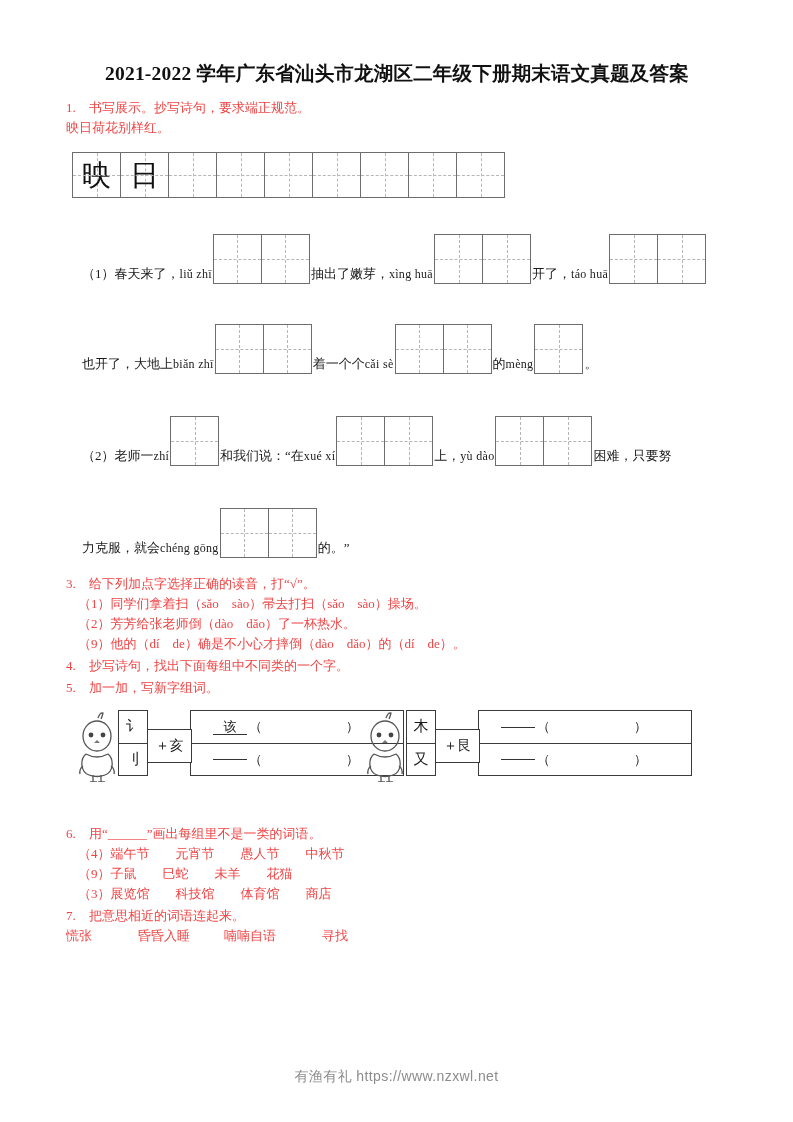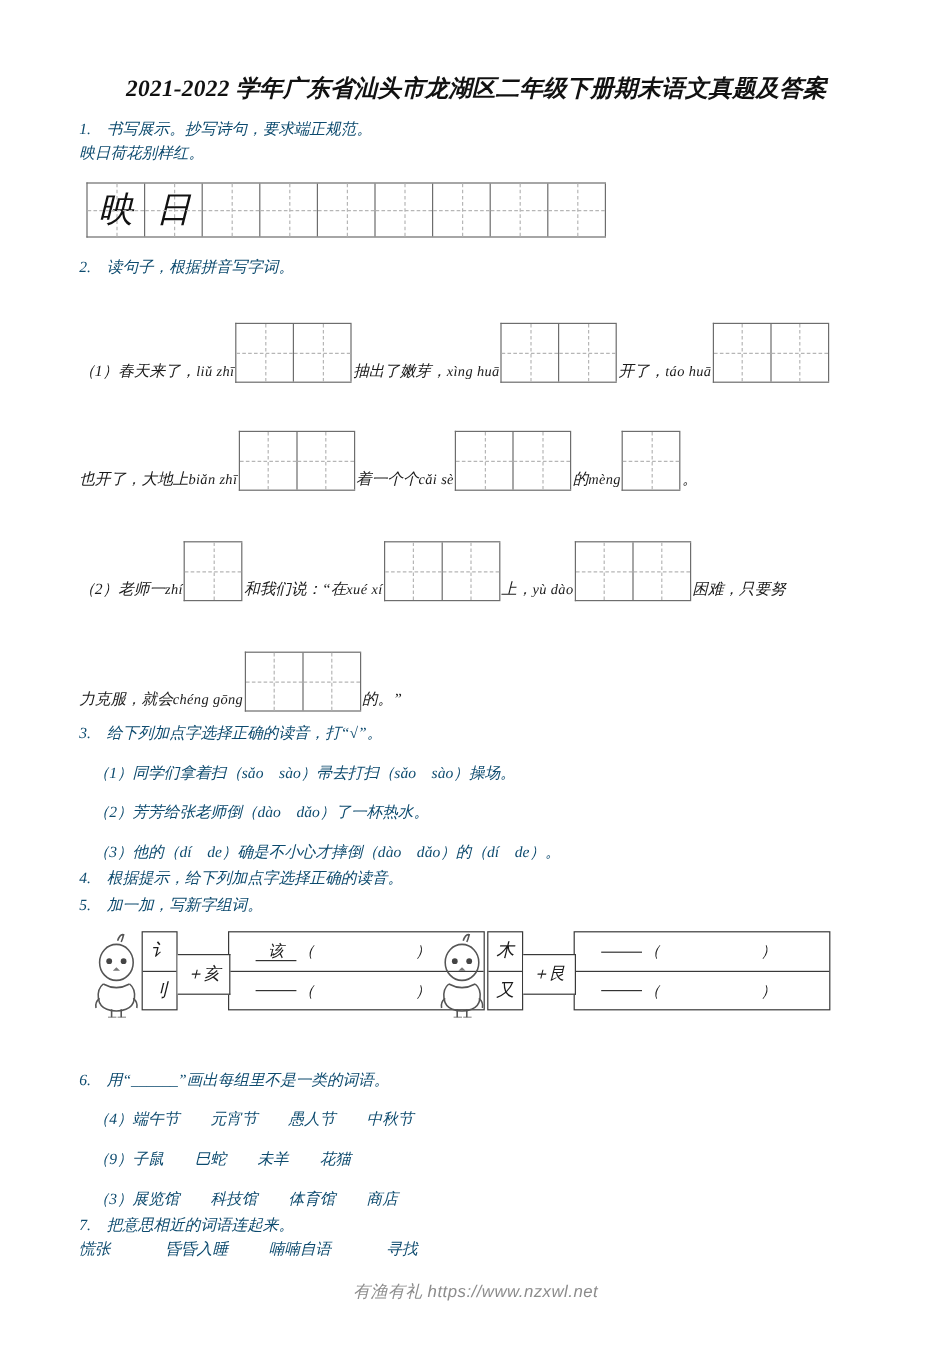--- a/index.html
+++ b/index.html
@@ -13,21 +13,20 @@
     position: relative;
     font-family: "Liberation Serif", "DejaVu Serif", serif;
     color: #1a1a1a;
     overflow: hidden;
   }
   .page {
     position: absolute;
     left: 0; top: 0;
     width: 770px;
     height: 1122px;
-    font-style: italic;
   }
   .content {
     position: absolute;
     left: 66px;
     top: 60px;
     width: 662px;
   }
 
   
   .doc-title {
@@ -40,24 +39,24 @@
     margin: 0 0 11px 0;
     font-family: "Liberation Serif", "DejaVu Serif", serif;
   }
 
   
   .q-line {
     font-size: 13px;
     line-height: 20px;
     white-space: nowrap;
     margin: 0;
-    color: #0c4a6e;
+    color: #ef4444;
   }
   .q-head { margin-top: 2px; }
-  .q-sub { padding-left: 12px; margin-top: 13px; }
+  .q-sub { padding-left: 12px; }
   .py { font-family: "Liberation Serif", "DejaVu Serif", serif; font-size: 12px; letter-spacing: .3px;}
   .sp-s { display:inline-block; width: 10px; }
   .sp-l { display:inline-block; width: 34px; }
   .sp-xl { display:inline-block; width: 46px; }
 
   
   .tzg {
     display: inline-block;
     vertical-align: bottom;
     border: 1px solid #6d6d6d;
@@ -114,21 +113,21 @@
 
   
   .tzg-inline { margin: 0 1px; }
   .tzg-inline .cell { width: 48px; height: 48px; }
 
   .sent-row {
     font-size: 13px;
     white-space: nowrap;
     line-height: 18px;
     display: block;
-    margin: 0;
+    margin: 16px;
   }
   .sent-row .txt { vertical-align: bottom; display:inline-block; padding-bottom: 1px;}
 
   
   .q5-area {
     position: relative;
     height: 92px;
     margin-top: 12px;
   }
   .combo {
@@ -242,24 +241,20 @@
         <span class="cell"></span>
         <span class="cell"></span>
         <span class="cell"></span>
         <span class="cell"></span>
         <span class="cell"></span>
         <span class="cell"></span>
         <span class="cell"></span>
       </span>
     </div>
 
-    <div class="q-line q-head" style="margin-top:15px">
-      <span>2.</span>
-      <span class="sp-s"></span><span>读句子，根据拼音写字词。</span>
-    </div>
 
     <div class="sent-row" style="margin-top:36px">
       <span class="txt">（1）</span><span class="txt">春天来了，</span><span class="txt py">liǔ zhī</span><span class="tzg tzg-inline"><span class="cell"></span><span class="cell"></span></span><span class="txt">抽出了嫩芽，</span><span class="txt py">xìng huā</span><span class="tzg tzg-inline"><span class="cell"></span><span class="cell"></span></span><span class="txt">开了，</span><span class="txt py">táo huā</span><span class="tzg tzg-inline"><span class="cell"></span><span class="cell"></span></span>
     </div>
 
     <div class="sent-row" style="margin-top:40px">
       <span class="txt">也开了，大地上</span><span class="txt py">biǎn zhī</span><span class="tzg tzg-inline"><span class="cell"></span><span class="cell"></span></span><span class="txt">着一个个</span><span class="txt py">cǎi sè</span><span class="tzg tzg-inline"><span class="cell"></span><span class="cell"></span></span><span class="txt">的</span><span class="txt py">mèng</span><span class="tzg tzg-inline"><span class="cell"></span></span><span class="txt">。</span>
     </div>
 
     <div class="sent-row" style="margin-top:42px">
@@ -269,25 +264,25 @@
     <div class="sent-row" style="margin-top:42px">
       <span class="txt">力克服，就会</span><span class="txt py">chéng gōng</span><span class="tzg tzg-inline"><span class="cell"></span><span class="cell"></span></span><span class="txt">的。”</span>
     </div>
 
     <div class="q-line q-head" style="margin-top:8px">
       <span>3.</span>
       <span class="sp-s"></span><span>给下列加点字选择正确的读音，打“√”。</span>
     </div>
     <div class="q-line q-sub">（1）同学们拿着扫（sǎo　sào）帚去打扫（sǎo　sào）操场。</div>
     <div class="q-line q-sub">（2）芳芳给张老师倒（dào　dǎo）了一杯热水。</div>
-    <div class="q-line q-sub">（3）他的（dí　de）确是不小心才摔倒（dào　dǎo）的（dí　de）。</div>
+    <div class="q-line q-sub">（9）他的（dí　de）确是不小心才摔倒（dào　dǎo）的（dí　de）。</div>
 
     <div class="q-line q-head">
       <span>4.</span>
-      <span class="sp-s"></span><span>根据提示，给下列加点字选择正确的读音。</span>
+      <span class="sp-s"></span><span>抄写诗句，找出下面每组中不同类的一个字。</span>
     </div>
 
     <div class="q-line q-head">
       <span>5.</span>
       <span class="sp-s"></span><span>加一加，写新字组词。</span>
     </div>
 
     <div class="q5-area">
 
       <div class="combo" style="left:12px;">

